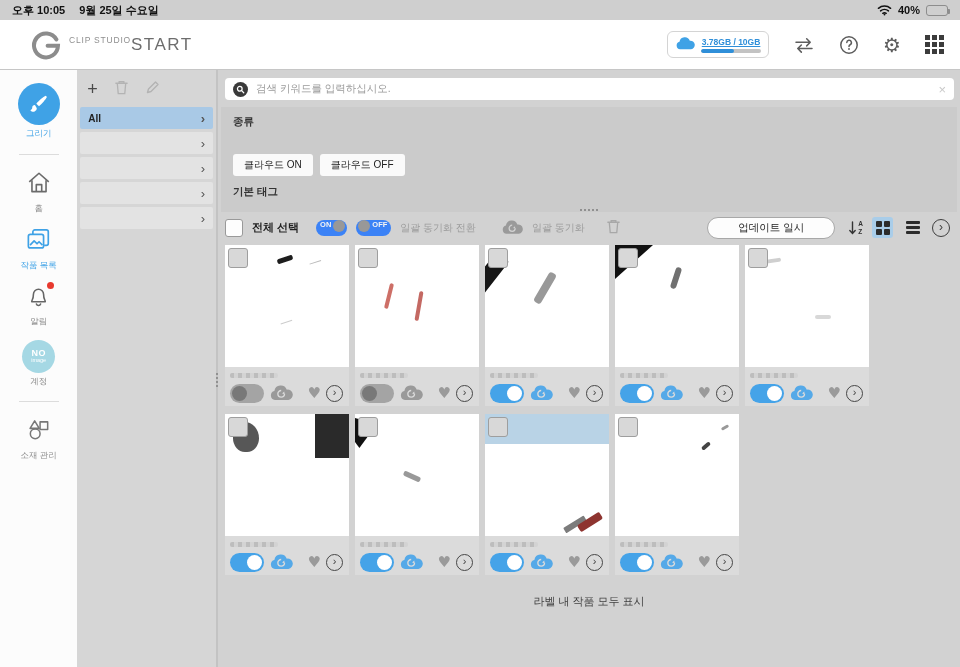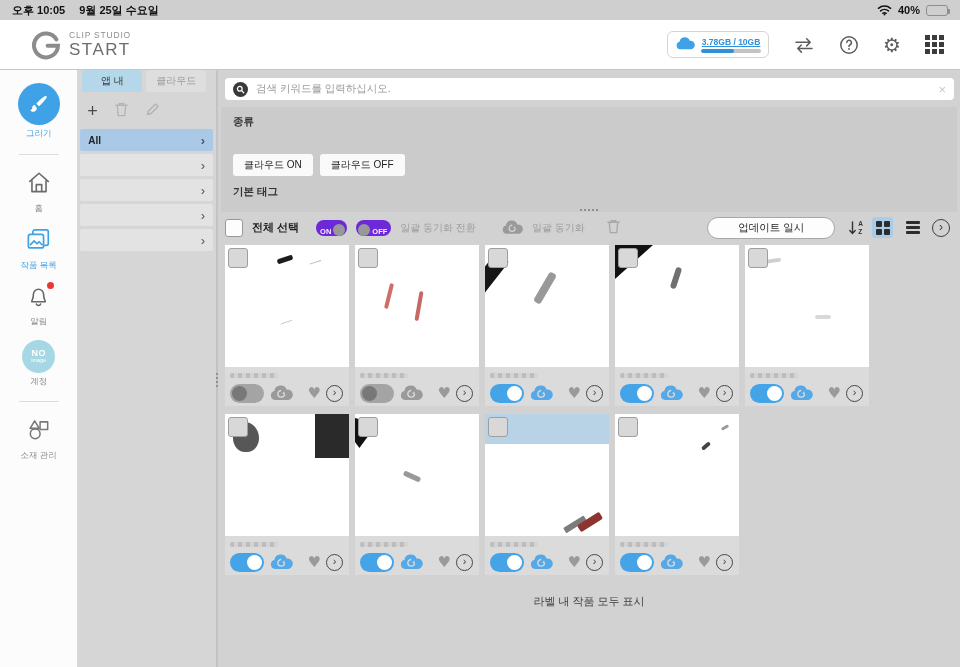--- a/index.html
+++ b/index.html
@@ -13,21 +13,21 @@
   .status-left { display:flex; gap:14px; }
   .status-right { margin-left:auto; display:flex; align-items:center; gap:6px; }
   .battery-shell { width:22px; height:11px; border:1px solid #8d8d8d; border-radius:3px; padding:1px; position:relative; }
   .battery-fill { height:100%; background:#1c1c1c; border-radius:1px; }
   .battery-nub { position:absolute; right:-3px; top:3px; width:2px; height:5px; background:#8d8d8d; border-radius:0 1px 1px 0; }
 
   
   .header { position:absolute; top:20px; left:0; right:0; height:50px; background:#ffffff;
     border-bottom:1px solid #c6c6c6; display:flex; align-items:center; }
   .logo { display:flex; align-items:center; gap:7px; margin-left:30px; }
-  .brand { display:flex; flex-direction:column; line-height:1; }
+  .brand { display:flex; flex-direction:row; line-height:1; }
   .brand-top { font-size:8.5px; letter-spacing:.8px; color:#8f8f8f; margin-bottom:2px; }
   .brand-bottom { font-size:17px; letter-spacing:1.5px; color:#6d6d6d; }
   .header-right { margin-left:auto; margin-right:16px; display:flex; align-items:center; gap:24px;text-align:center; }
   .storage-pill { width:102px; height:27px; background:#fff; border:1px solid #d4d4d4; border-radius:6px;
     display:flex; align-items:center; gap:6px; padding:0 7px; }
   .storage-col { display:flex; flex-direction:column; gap:2px; flex:1; }
   .storage-text { font-size:8.5px; font-weight:bold; color:#2f8fd9; text-decoration:underline; white-space:nowrap; }
   .storage-bar { height:4px; border-radius:2px; background:#c3c3c3; overflow:hidden; }
   .storage-fill { height:100%; background:#2f8fd9; border-radius:2px; }
   .hicon { color:#5c5c5c; display:flex; align-items:center; justify-content:center; }
@@ -79,21 +79,21 @@
   .filter-box { margin:0 3px; background:#cbcbcb; padding:5px 12px 7px; position:relative; }
   .filter-title { font-size:10.5px; font-weight:bold; color:#333; margin:3px 0 6px; }
   .filter-buttons { display:flex; gap:7px; margin-bottom:9px;margin-top:25px; }
   .filter-btn { background:#fafafa; border-radius:3px; font-size:10px; color:#222; padding:4px 11px; }
   .drag-dots { position:absolute; bottom:1px; left:50%; transform:translateX(-50%); display:flex; gap:2px; }
   .drag-dots i { width:2px; height:2px; border-radius:50%; background:#7d7d7d; }
 
   .action-bar { display:flex; align-items:center; height:31px; padding:0 10px 0 7px; gap:9px; }
   .checkbox { width:18px; height:18px; background:#fdfdfd; border:1px solid #999; border-radius:3px; }
   .select-all-label { font-size:11px; font-weight:bold; color:#222; }
-  .pill { height:16px; border-radius:8px; background:#6d28d9; display:flex; align-items:flex-end; gap:0; padding:0 2px; }
+  .pill { height:16px; border-radius:8px; background:#3b82f6; display:flex; align-items:flex-start; gap:0; padding:0 2px; }
   .pill b { font-size:7.5px; color:#f4f4f4; padding:0 2px; }
   .pill i { width:12px; height:12px; border-radius:50%; background:#989898; }
   .muted-label { font-size:10px; color:#9c9c9c; }
   .bar-spacer { flex:1; }
   .update-btn { width:128px; height:22px; background:#fdfdfd; border:1px solid #a8a8a8; border-radius:11px;
     font-size:10.5px; color:#222; display:flex; align-items:center; justify-content:center; }
   .sort-icon { display:flex; align-items:center; color:#333; gap:1px; margin-left:4px; }
   .sort-az { display:flex; flex-direction:column; font-size:6.5px; font-weight:bold; line-height:1.1; }
   .view-btn { width:21px; height:21px; border-radius:3px; display:flex; align-items:center; justify-content:center; }
   .view-btn.active { background:#a9cde9; }
@@ -286,24 +286,20 @@
             <path d="M8 3.5l4.2 7H3.8z"></path>
               <rect x="13" y="4.5" width="7" height="7"></rect>
               <circle cx="8.5" cy="15.5" r="4.5"></circle>
           </svg>
         </span>
         <span class="side-label">소재 관리</span>
       </div>
     </div>
 
     <div class="label-panel">
-      <div class="tabs">
-        <div class="tab active">앱 내</div>
-        <div class="tab inactive">클라우드</div>
-      </div>
       <div class="panel-toolbar">
         <span class="plus-icon">+</span>
         <span>
           <svg width="15" height="16" viewBox="0 0 16 17" fill="none" stroke="#b3b3b3" stroke-width="1.4" stroke-linecap="round">
             <path d="M2 4.5h12M5.5 4.5V2.8h5v1.7M3.5 4.5l1 11h7l1-11"></path>
           </svg>
         </span>
         <span>
           <svg width="16" height="16" viewBox="0 0 16 16" fill="none" stroke="#b3b3b3" stroke-width="1.4" stroke-linejoin="round">
             <path d="M2.5 13.5l1-3.5 7-7 2.5 2.5-7 7z"></path>

